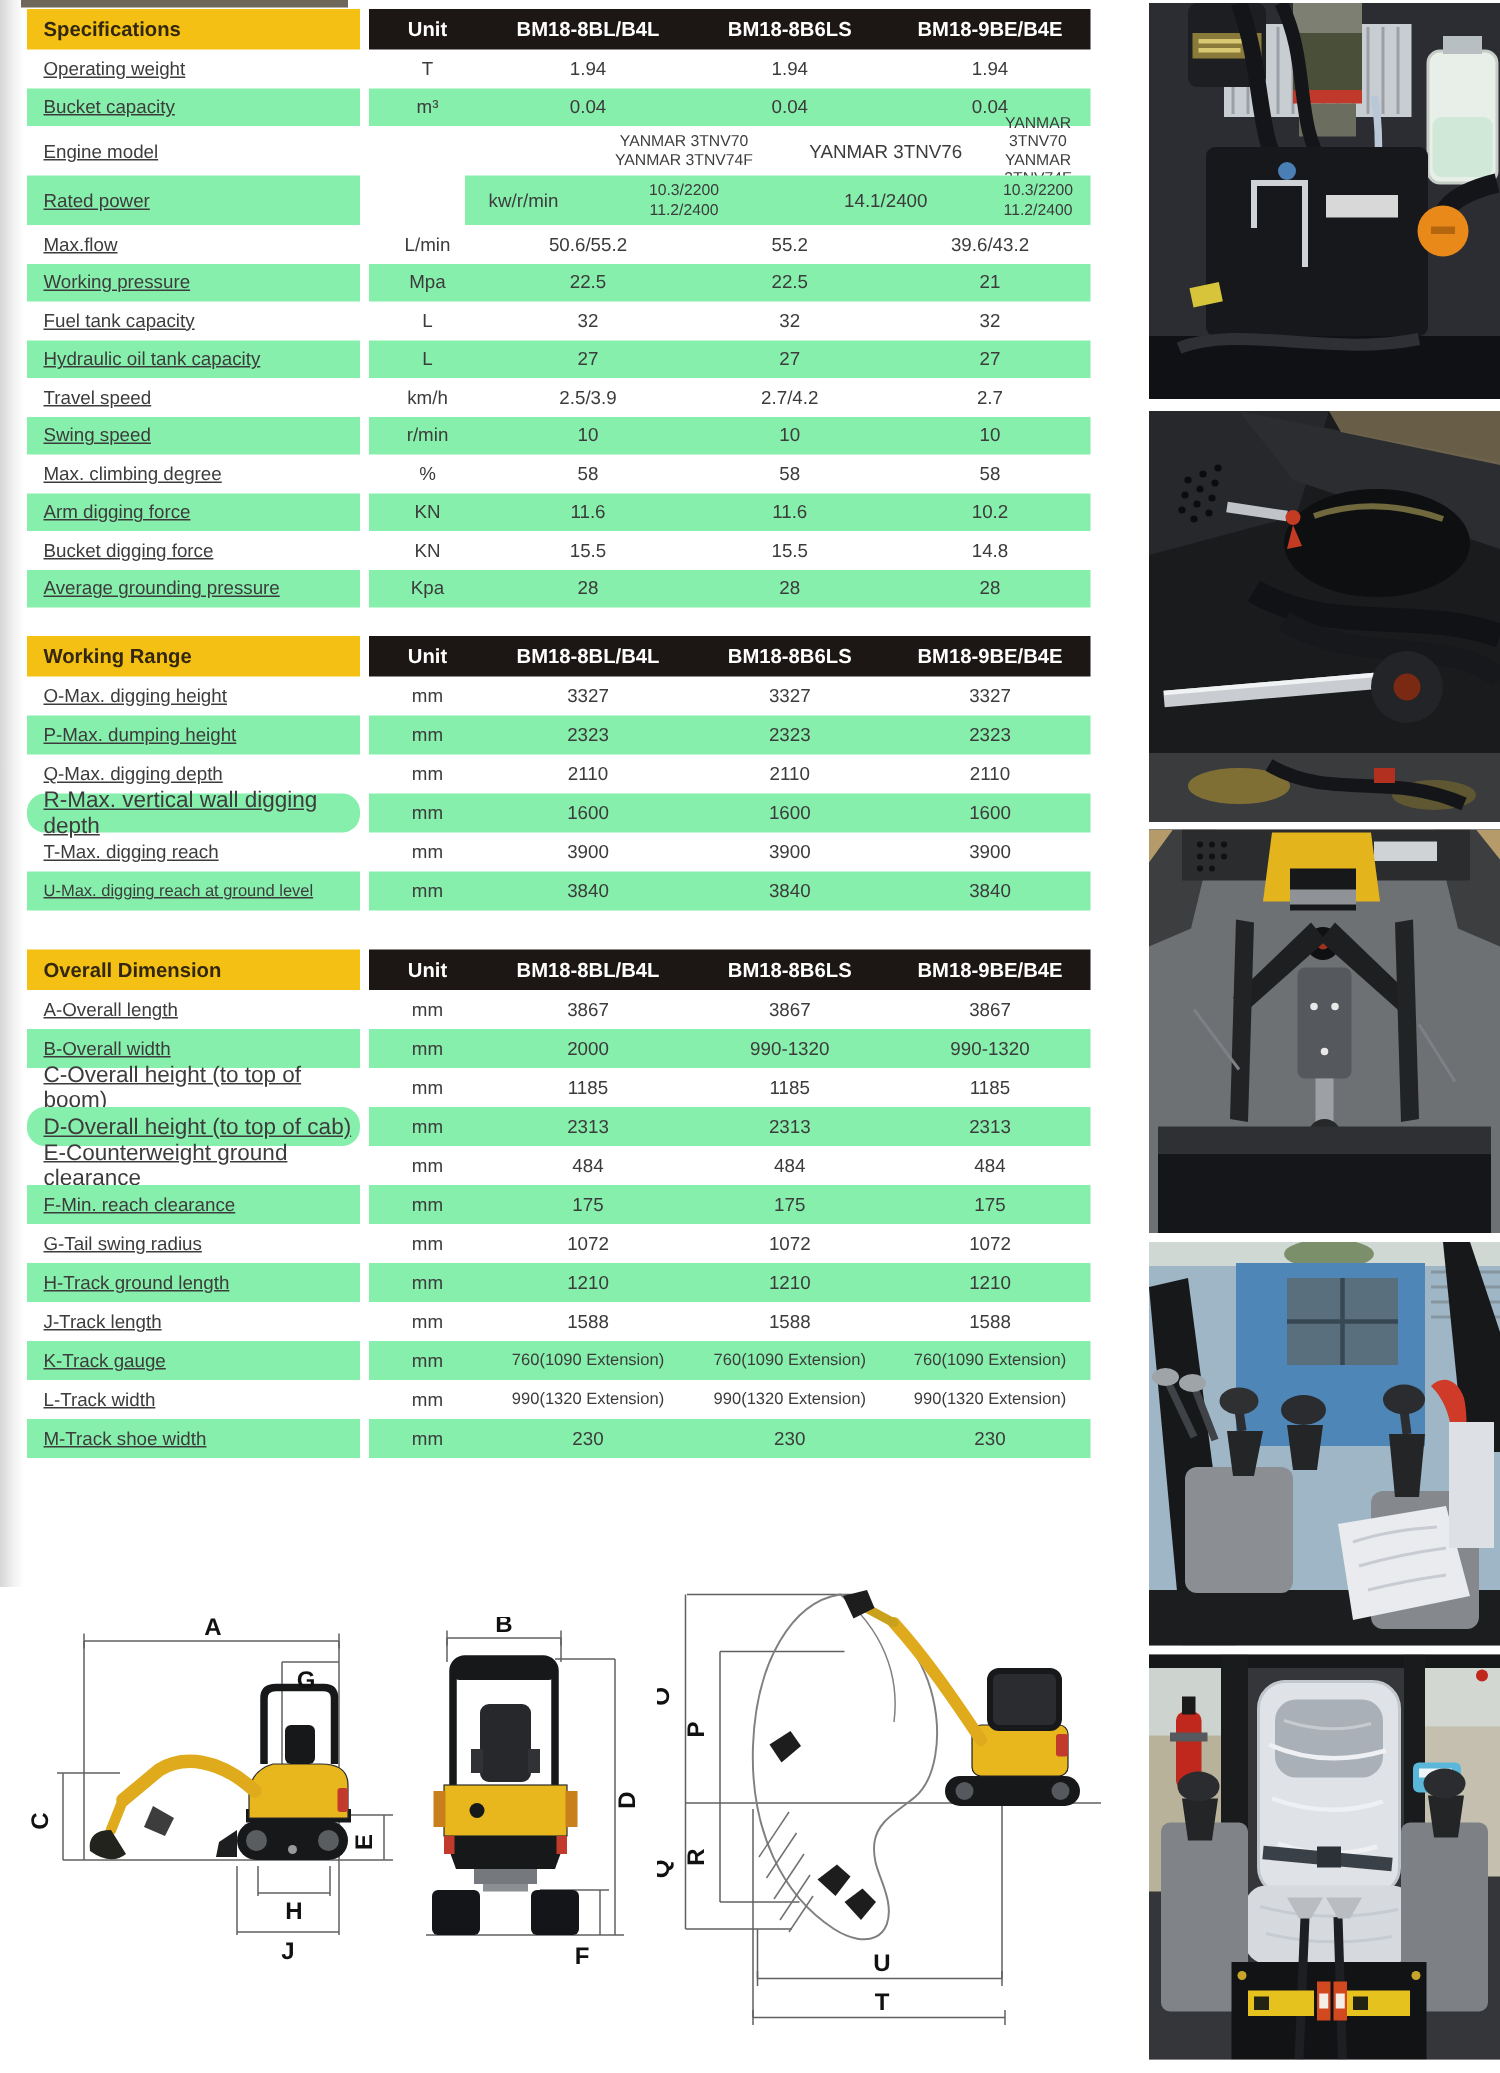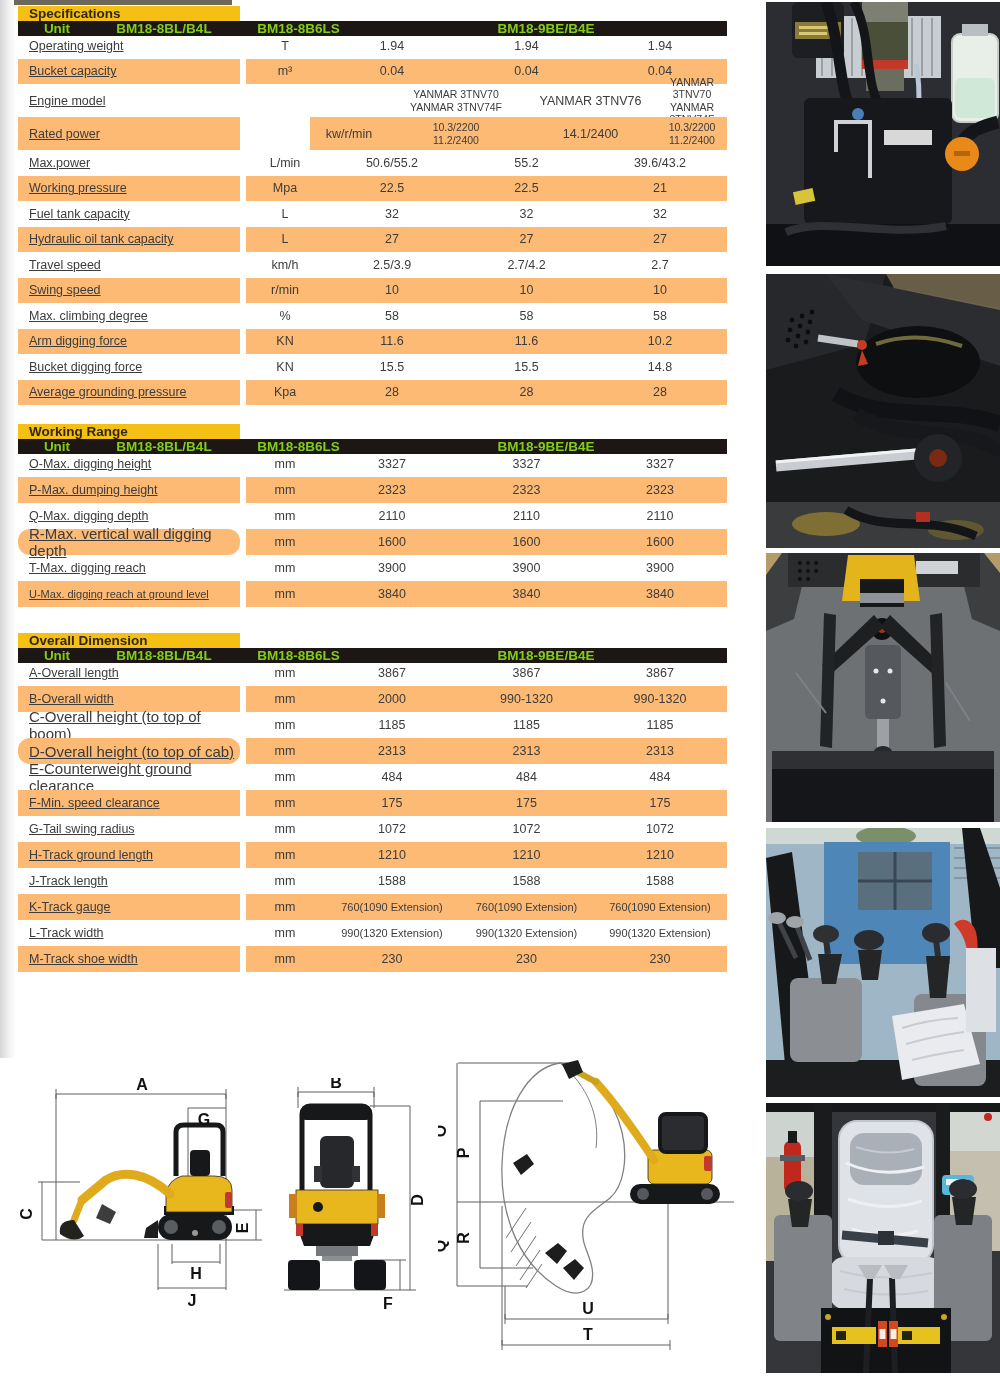--- a/index.html
+++ b/index.html
@@ -6,33 +6,33 @@
   html,body { background:#fff; }
   body { width:1000px; height:1382px; position:relative; overflow:hidden;
          font-family:"Liberation Sans", sans-serif; }
 
   .edge-shadow { position:absolute; left:0; top:0; width:16px; height:1058px;
     background:linear-gradient(to right,#d6d6d6,#f3f3f3 60%,#ffffff); }
   .scan-strip { position:absolute; left:14px; top:0; width:218px; height:5px; background:#6f675a; }
 
   
   section.table { position:absolute; left:18px; width:709px; }
-  .thead { display:flex; height:27px;flex-direction:column; }
+  .thead { display:flex; height:27px; }
   .ttl { width:222px; background:#F3C013; color:#332711; font-weight:bold;
          font-size:13.5px; display:flex; align-items:center; padding-left:11px; }
   .gapc { width:6px; background:#fff; }
-  .bhead { flex:1; background:#1C1714; color:#84cc16; font-weight:bold; font-size:13.5px; display:flex;align-items:center; }
+  .bhead { flex:1; background:#1C1714; color:#ffffff; font-weight:bold; font-size:13.5px; display:flex;align-items:center; }
   .cell { display:flex; align-items:center; justify-content:center; text-align:center; }
   .cu { width:78px; } .cv1 { width:136px; } .cv2 { width:133px; } .cv3 { flex:1; }
 
   .row { display:flex; height:var(--rh,26px); font-size:12.5px; color:#3C3C3C; }
   .row .left  { width:222px; display:flex; align-items:center; padding-left:11px;text-decoration:underline; }
   .row .gap   { width:6px; }
   .row .right { flex:1; display:flex; }
-  .row.alt .left, .row.alt .right { background:#fdba74; }
+  .row.alt .left, .row.alt .right { background:#86efac; }
   .row.tall { height:33px;gap:32px; }
   .val { white-space:pre-line; }
   .val.ml { font-size:10.5px; line-height:1.15; }
   .val.cond { font-size:11px; }
   .left.sm1 { font-size:15px;border-radius:12px; }
   .left.sm2 { font-size:11px; }
   #t0 { top:6px; } #t0 .row { --rh:25.5px; }
   #t1 { top:424px; } #t2 { top:633px; }
 
   
@@ -108,21 +108,21 @@
     <div class="right">
       <div class="cell cu unit">kw/r/min</div>
       <div class="cell cv1 val ml">10.3/2200
 11.2/2400</div>
       <div class="cell cv2 val">14.1/2400</div>
       <div class="cell cv3 val ml">10.3/2200
 11.2/2400</div>
     </div>
   </div>
       <div class="row">
-    <div class="left label">Max.power</div>
+    <div class="left label">Max.flow</div>
     <div class="gap"></div>
     <div class="right">
       <div class="cell cu unit">L/min</div>
       <div class="cell cv1 val">50.6/55.2</div>
       <div class="cell cv2 val">55.2</div>
       <div class="cell cv3 val">39.6/43.2</div>
     </div>
   </div>
       <div class="row alt">
     <div class="left label">Working pressure</div>
@@ -348,21 +348,21 @@
     <div class="left label sm1">E-Counterweight ground clearance</div>
     <div class="gap"></div>
     <div class="right">
       <div class="cell cu unit">mm</div>
       <div class="cell cv1 val">484</div>
       <div class="cell cv2 val">484</div>
       <div class="cell cv3 val">484</div>
     </div>
   </div>
       <div class="row alt">
-    <div class="left label">F-Min. speed clearance</div>
+    <div class="left label">F-Min. reach clearance</div>
     <div class="gap"></div>
     <div class="right">
       <div class="cell cu unit">mm</div>
       <div class="cell cv1 val">175</div>
       <div class="cell cv2 val">175</div>
       <div class="cell cv3 val">175</div>
     </div>
   </div>
       <div class="row">
     <div class="left label">G-Tail swing radius</div>

